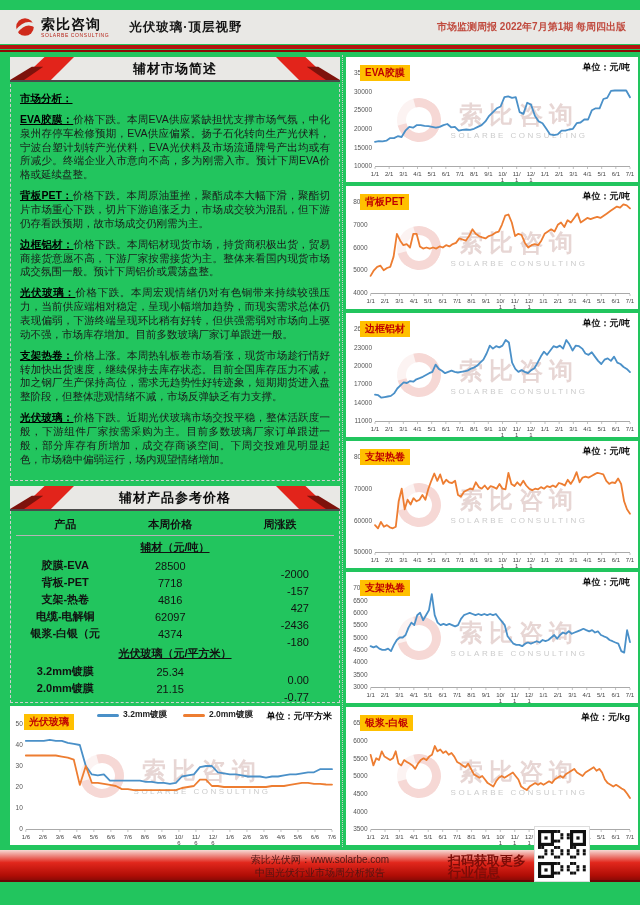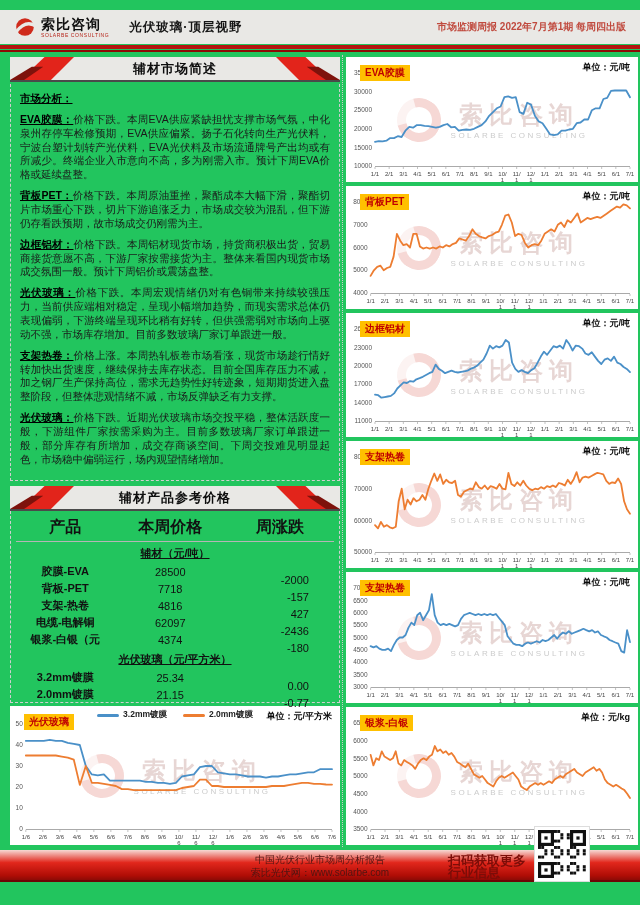--- a/index.html
+++ b/index.html
@@ -36,21 +36,21 @@
 .summary-box{position:absolute;left:10px;top:84px;width:330px;height:397px;
   border:1px dashed #cfcfcf;border-top:none;padding:8px 9px 4px;font-size:10.5px;
   line-height:1.32;color:#1a1a1a;text-align:justify;overflow:hidden}
 .intro{margin-bottom:7px}
 .para{margin-bottom:7px}
 .plabel{font-weight:bold;text-decoration:underline;color:#000}
 
 
 .ptable{position:absolute;left:10px;top:511px;width:330px;height:192px;
   border:1px dashed #cfcfcf;border-top:none;padding:2px 5px;font-size:11px}
-.thead{display:flex;font-weight:bold;font-size:16px;padding:4px 0 3px;border-bottom:1px solid #b5b5b5}
+.thead{display:flex;font-weight:bold;font-size:11px;padding:4px 0 3px;border-bottom:1px solid #b5b5b5}
 .c1{width:31%;text-align:center}
 .c2{width:35%;text-align:center}
 .c3{width:34%;text-align:center;position:relative}
 .sec-label{text-align:center;font-weight:bold;text-decoration:underline;padding:4px 0 2px;font-size:11px}
 .trow{display:flex;align-items:center;height:17px}
 .prod{font-weight:bold}
 .bar-area{position:absolute;left:4px;right:24px;top:1px;bottom:1px;border-right:1px dashed #8a8a8a}
 .bar{position:absolute;top:1px;bottom:1px}
 .bar.neg{right:0;background:linear-gradient(90deg,rgba(130,195,155,.12),#57a878)}
 .bar.pos{left:100%;background:linear-gradient(90deg,#f4451c,#ffb29b)}
@@ -642,22 +642,22 @@
         <line x1="269.58888888888885" y1="123" x2="269.58888888888885" y2="125" stroke="#999" stroke-width="0.6"></line>
         <text x="269.58888888888885" y="131.5" text-anchor="middle" font-size="6" fill="#444">6/1</text>
         <line x1="284" y1="123" x2="284" y2="125" stroke="#999" stroke-width="0.6"></line>
         <text x="284" y="131.5" text-anchor="middle" font-size="6" fill="#444">7/1</text>
         <polyline points="24.6,47.8 27.4,58.4 30.2,51.3 33.0,53.1 35.8,44.3 38.5,49.6 41.3,51.3 44.1,53.1 46.9,51.3 49.7,44.3 52.5,56.6 55.3,58.4 58.1,53.1 60.9,54.9 63.6,56.6 66.4,58.4 69.2,61.9 72.0,56.6 74.8,53.1 77.6,51.3 80.4,53.1 83.2,49.6 86.0,47.8 88.8,39.0 91.5,44.3 94.3,42.5 97.1,46.0 99.9,44.3 102.7,47.8 105.5,46.0 108.3,49.6 111.1,54.9 113.9,56.6 116.6,58.4 119.4,60.2 122.2,56.6 125.0,61.9 127.8,67.2 130.6,69.0 133.4,70.8 136.2,69.0 139.0,72.5 141.7,76.1 144.5,77.8 147.3,79.6 150.1,74.3 152.9,70.8 155.7,69.0 158.5,70.8 161.3,69.0 164.1,67.2 166.9,65.5 169.6,69.0 172.4,72.5 175.2,79.6 178.0,81.4 180.8,83.1 183.6,79.6 186.4,77.8 189.2,76.1 192.0,77.8 194.7,76.1 197.5,77.8 200.3,76.1 203.1,74.3 205.9,76.1 208.7,72.5 211.5,70.8 214.3,69.0 217.1,70.8 219.8,67.2 222.6,65.5 225.4,63.7 228.2,61.9 231.0,65.5 233.8,67.2 236.6,69.0 239.4,65.5 242.2,63.7 245.0,61.9 247.7,60.2 250.5,63.7 253.3,61.9 256.1,65.5 258.9,72.5 261.7,76.1 264.5,77.8 267.3,79.6 270.1,77.8 272.8,79.6 275.6,81.4 278.4,83.1 281.2,86.7 284.0,91.1" fill="none" stroke="#ed7d31" stroke-width="1.8" stroke-linejoin="round" stroke-linecap="round"></polyline>
       </svg>
   </div>
 
   <div class="footer"></div>
   <div class="f-center">
+    <div>索比光伏网：www.solarbe.com</div>
     <div>中国光伏行业市场周分析报告</div>
-    <div>索比光伏网：www.solarbe.com</div>
   </div>
   <div class="f-right">
     <div>扫码获取更多</div>
     <div>行业信息</div>
   </div>
   <div class="qr">
     <svg width="48" height="48" viewBox="0 0 48 48">
         <rect x="16" y="0" width="2.9440000000000004" height="2.9440000000000004" fill="#111"></rect>
         <rect x="19.200000000000003" y="0" width="2.9440000000000004" height="2.9440000000000004" fill="#111"></rect>
         <rect x="22.400000000000002" y="3.2" width="2.9440000000000004" height="2.9440000000000004" fill="#111"></rect>

